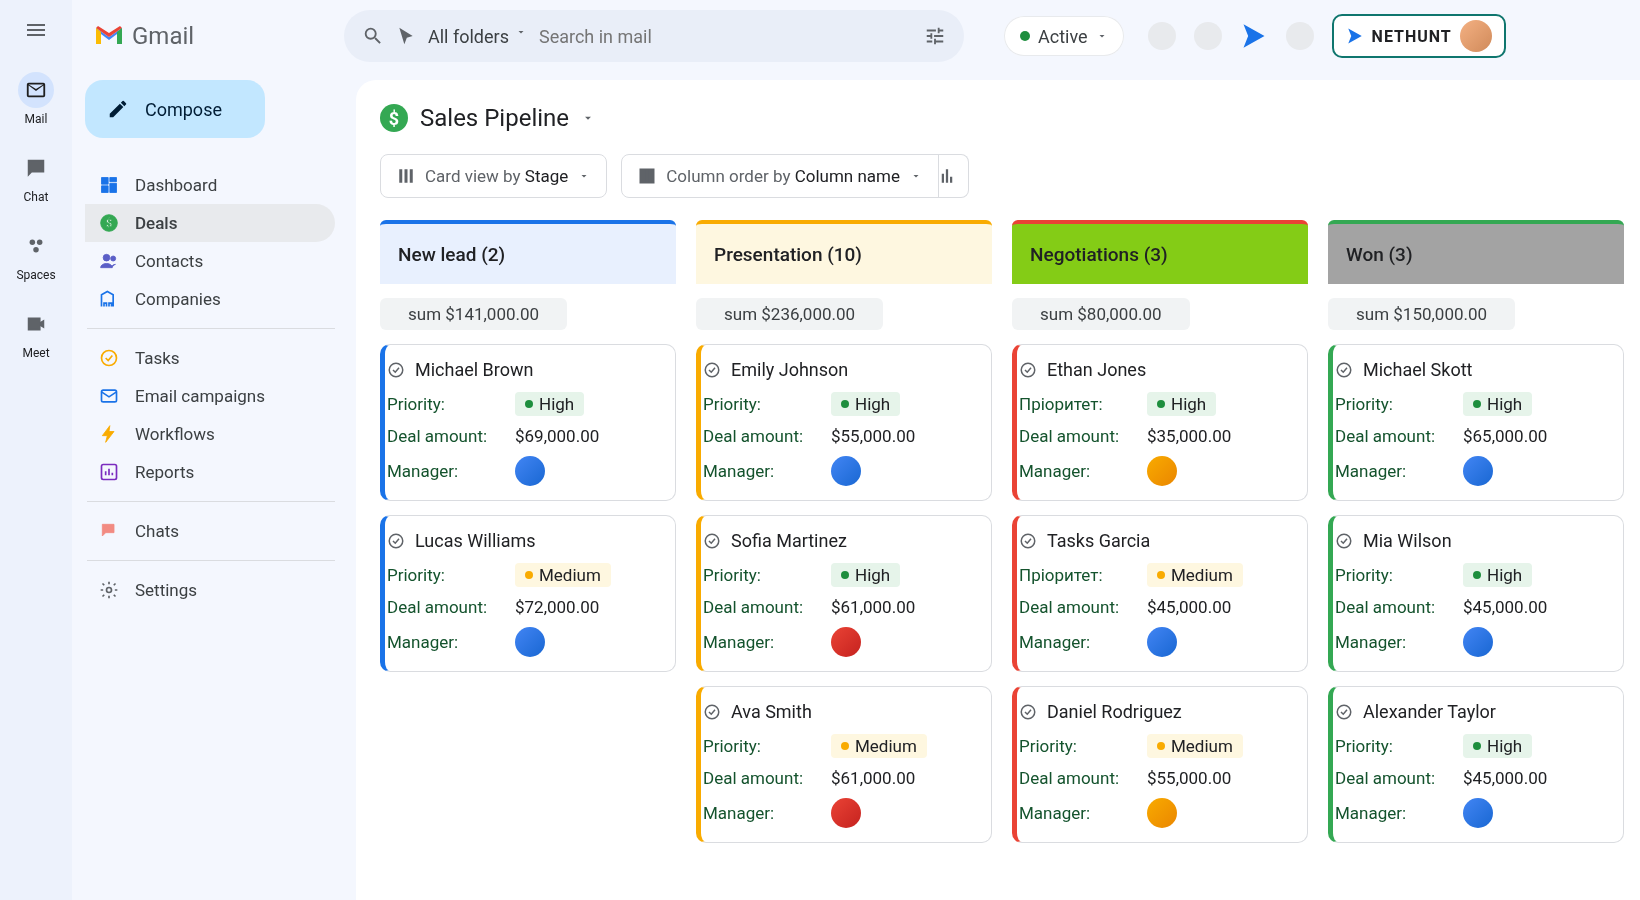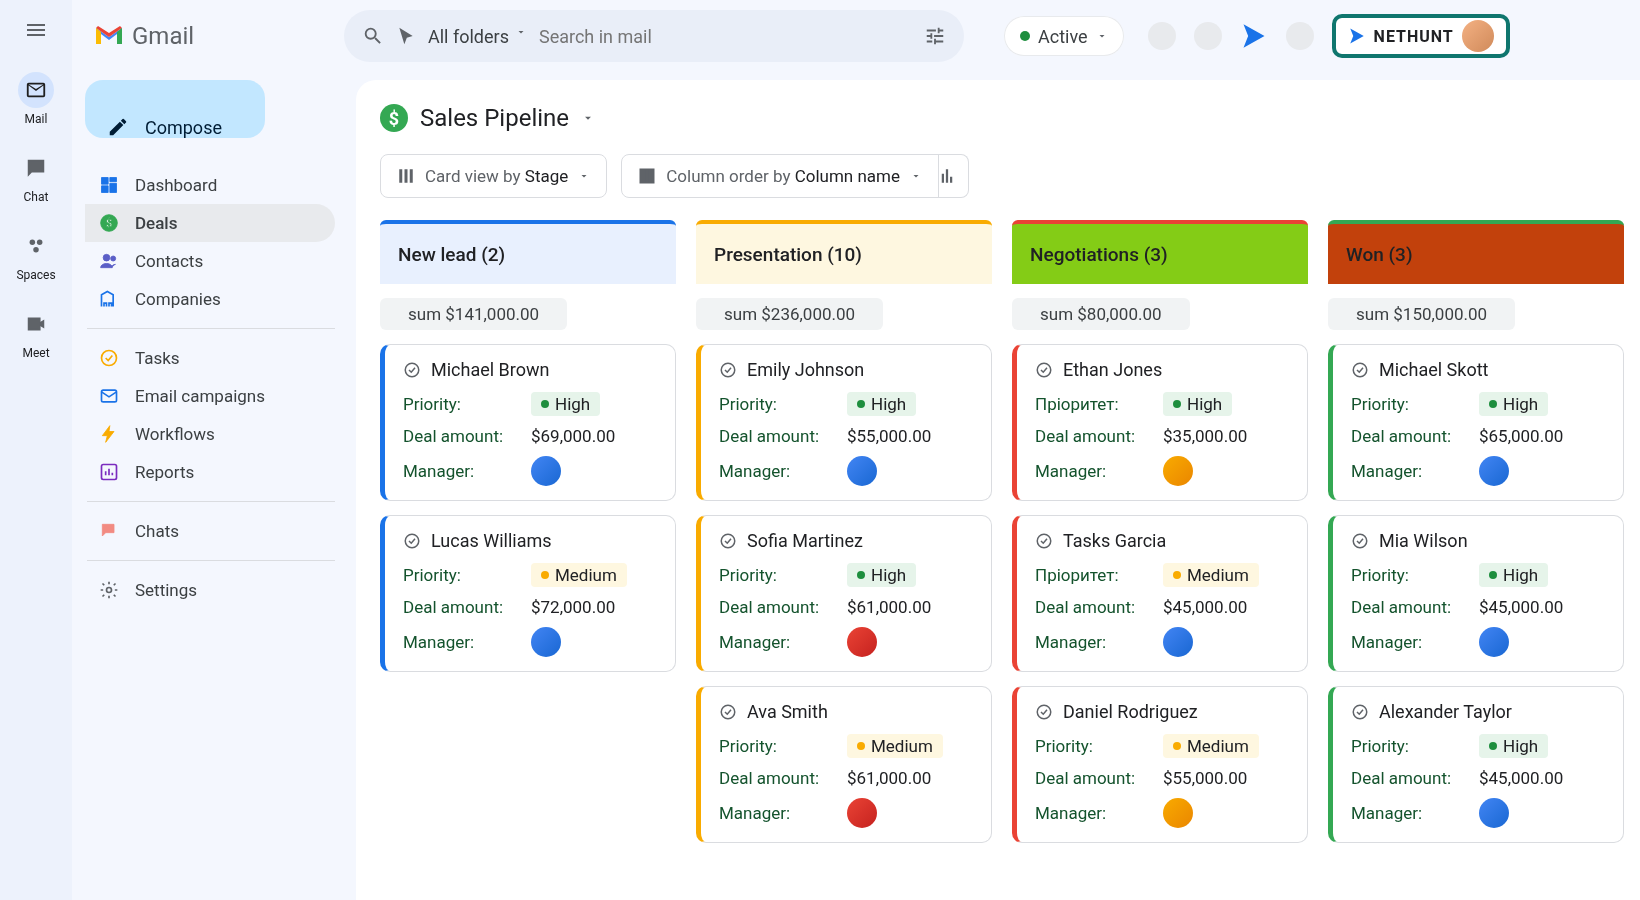--- a/index.html
+++ b/index.html
@@ -18,45 +18,45 @@
 .gmail-logo { display:flex; align-items:center; gap:8px; font-size:24px; color:#5f6368; width:250px;}
 .searchbar { flex:0 0 620px; height:52px; background:#e9eef8; border-radius:26px; display:flex; align-items:center; padding:0 18px; gap:12px; margin-left:0px;}
 .folder-sel { display:flex; gap:6px; font-size:18px; color:#3c4043; cursor:pointer; }
 .search-input { flex:1; border:none; background:transparent; font-size:18px; color:#5f6368; outline:none; }
 .tune-icon { cursor:pointer; }
 .status-pill { margin-left:40px; height:40px; background:#fff; border-radius:20px; display:flex; align-items:center; padding:0 16px; gap:8px; font-size:18px; color:#3c4043; cursor:pointer; box-shadow:0 0 0 1px #e8eaed inset;}
 .status-dot { width:10px; height:10px; background:#1e8e3e; border-radius:50%; }
 .top-dots { display:flex; gap:18px; margin-left:24px; align-items:center;}
 .top-dot { width:28px; height:28px; border-radius:50%; background:#e8eaed; }
 .nh-arrow { color:#1a73e8; }
-.nh-brand { margin-left:18px; height:44px; background:#fff; border:4px solid #0f766e; border-radius:10px; display:flex; align-items:center; padding:0 12px; gap:8px; font-size:16px; font-weight:700; letter-spacing:1px; color:#202124; }
+.nh-brand { margin-left:18px; height:44px; background:#fff; border:2px solid #0f766e; border-radius:10px; display:flex; align-items:center; padding:0 12px; gap:8px; font-size:16px; font-weight:700; letter-spacing:1px; color:#202124; }
 .nh-avatar { width:32px; height:32px; border-radius:50%; background:linear-gradient(135deg,#f4b183,#d08a5a); }
 
 
 .sidebar { position:absolute; left:85px; top:80px; width:250px; }
-.compose-btn { height:58px; background:#c2e7ff; border-radius:18px; display:flex; align-items:flex-end; gap:16px; padding-left:22px; font-size:18px; color:#001d35; cursor:pointer; margin-bottom:28px; width:180px;}
+.compose-btn { height:58px; background:#c2e7ff; border-radius:18px; display:flex; align-items:center; gap:16px; padding-left:22px; font-size:18px; color:#001d35; cursor:pointer; margin-bottom:28px; width:180px;}
 .side-item { height:38px; display:flex; align-items:center; gap:16px; padding-left:14px; font-size:17px; color:#3c4043; cursor:pointer; border-radius:0 19px 19px 0;}
 .side-item.selected { background:#e8eaed; font-weight:500;}
 .side-hr { height:1px; background:#dadce0; margin:10px 0 10px 2px; }
 
 
 .main { position:absolute; left:356px; top:80px; right:0; bottom:0; background:#fff; border-radius:20px 0 0 0; padding:24px 0 0 24px; overflow:hidden;}
 .pipeline-head { display:flex; align-items:center; gap:12px; font-size:24px; color:#202124; margin-bottom:22px;}
 .pipeline-dollar { width:28px; height:28px; background:#34a853; border-radius:50%; color:#fff; display:flex; align-items:center; justify-content:center; font-size:18px; font-weight:700;}
 .toolbar { display:flex; gap:14px; margin-bottom:22px;}
 .tool-btn { height:44px; border:1px solid #dadce0; border-radius:8px; display:flex; align-items:center; padding:0 16px; gap:10px; font-size:17px; color:#5f6368; cursor:pointer; background:#fff;}
 .tool-btn .strong { color:#202124; }
 .chart-btn { width:44px; height:44px; border:1px solid #dadce0; border-left:none; border-radius:0 8px 8px 0; display:flex; align-items:center; justify-content:center; cursor:pointer; margin-left:-14px;}
 
 
 .board { display:flex; gap:20px; }
 .col { width:296px; flex-shrink:0; }
 .col-head { height:64px; border-top:4px solid; border-radius:6px 6px 0 0; display:flex; align-items:center; padding-left:18px; font-size:19px; font-weight:500; margin-bottom:14px;}
 .sum-pill { display:inline-block; background:#f1f3f4; border-radius:6px; padding:6px 28px; font-size:17px; color:#3c4043; margin-bottom:14px;}
-.card { border:1px solid #dadce0; border-left:5px solid; border-radius:10px; padding:14px 18px; margin-bottom:14px; background:#fff;}
+.card { border:1px solid #dadce0; border-left:5px solid; border-radius:10px; padding:14px 2px; margin-bottom:14px; background:#fff;}
 .card-name { display:flex; align-items:center; gap:10px; font-size:18px; color:#202124; margin-bottom:12px;}
 .card-row { display:flex; align-items:center; font-size:17px; margin-bottom:10px;}
 .card-row:last-child{margin-bottom:0;}
 .card-label { color:#14532d; width:128px;}
 .card-val { color:#202124; }
 .pri-tag { display:inline-flex; align-items:center; gap:6px; padding:2px 10px; border-radius:4px; font-size:17px;}
 .pri-high{ background:#e6f4ea; color:#202124;}
 .pri-med { background:#fef7e0; color:#202124;}
 .pri-dot-h{ width:8px;height:8px;border-radius:50%;background:#1e8e3e;}
 .pri-dot-m{ width:8px;height:8px;border-radius:50%;background:#f9ab00;}
@@ -447,21 +447,21 @@
           </div>
       <div class="card-row">
             <span class="card-label">Deal amount:</span>
             <span class="card-val">$55,000.00</span>
           </div>
       <div class="card-row">
             <span class="card-label">Manager:</span>
             <span class="avatar av-b"></span>
           </div>
     </div></div>
-      <div class="col"><div class="col-head" style="border-top-color:#34a853;background:#c2410c">Won (3)</div>
+      <div class="col"><div class="col-head" style="border-top-color:#34a853;background:#a3a3a3">Won (3)</div>
     <div class="sum-pill">sum $150,000.00</div>
     <div class="card" style="border-left-color:#34a853">
       <div class="card-name">
         <svg width="18" height="18" viewBox="0 0 24 24">
               <circle cx="12" cy="12" r="9" fill="none" stroke="#5f6368" stroke-width="2"></circle>
               <path d="M8 12l3 3 5-6" fill="none" stroke="#5f6368" stroke-width="2"></path>
             </svg>
         <span>Michael Skott</span>
       </div>
       <div class="card-row">

